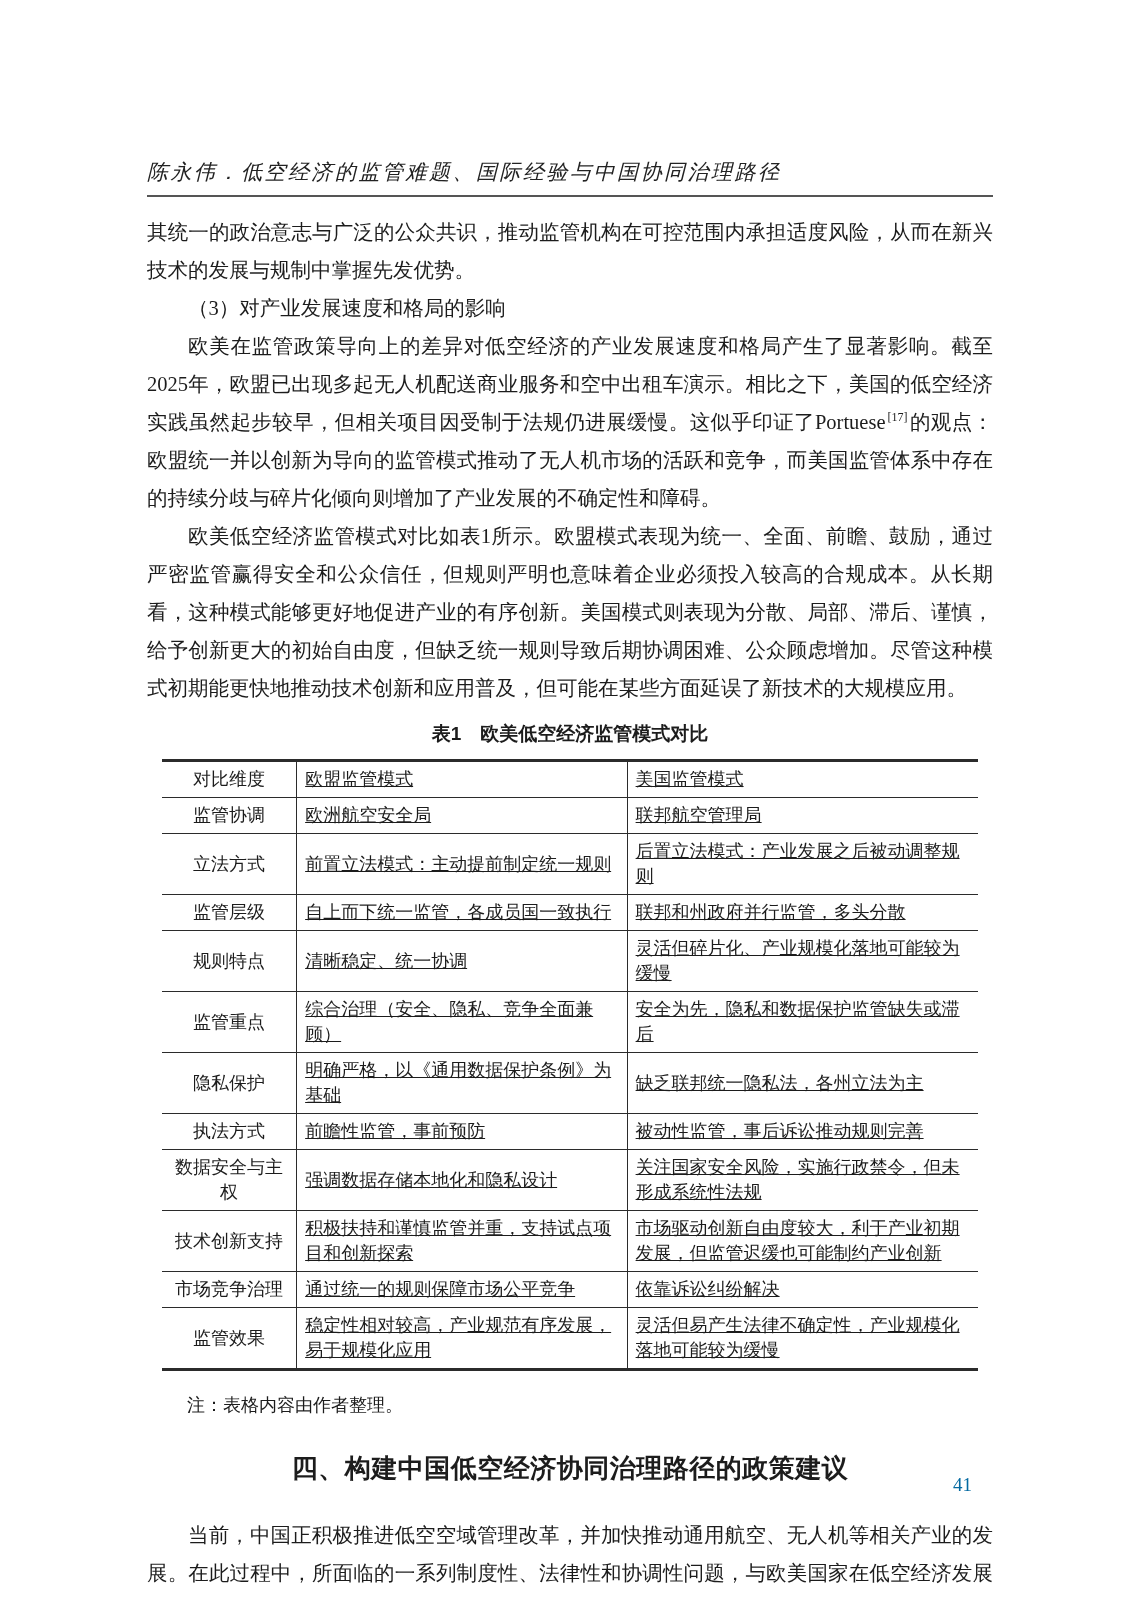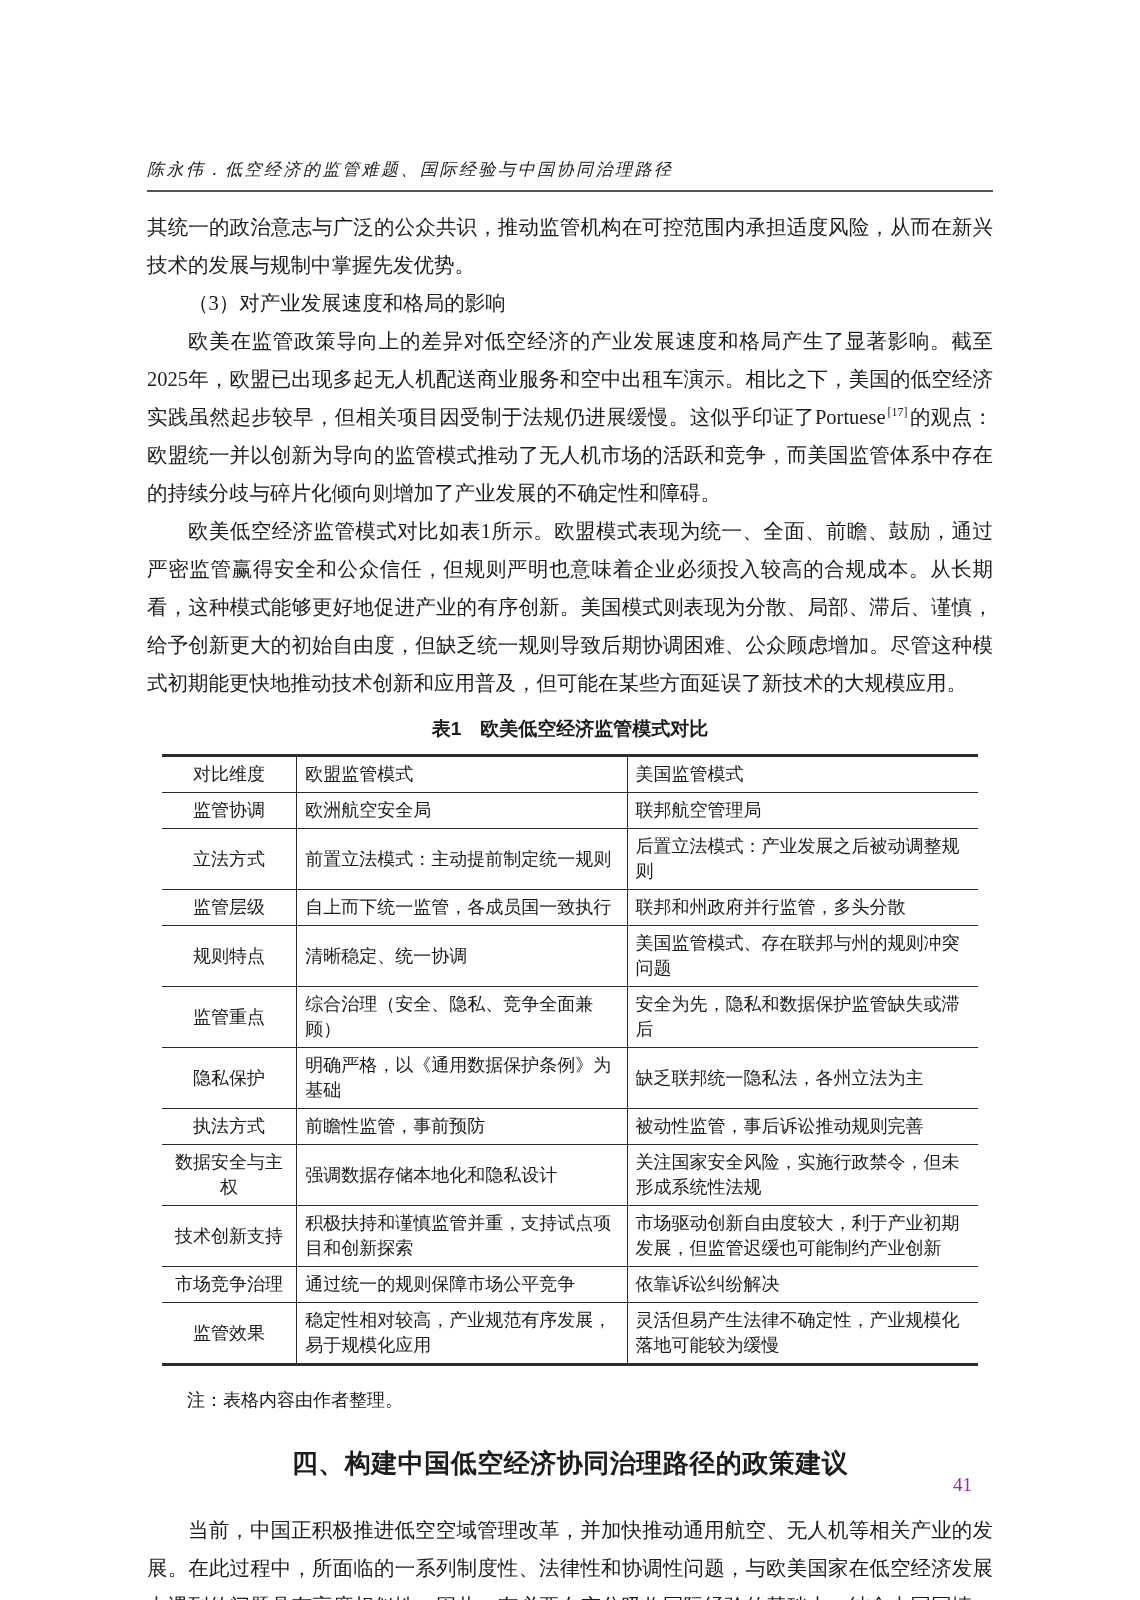--- a/index.html
+++ b/index.html
@@ -10,21 +10,21 @@
     position: relative;
   }
   .page {
     width: 1140px;
     height: 1600px;
     padding: 158px 147px 0 147px;
     position: relative;
   }
   
   .running-head {
-    font-size: 17px;
+    font-size: 21px;
     font-style: italic;
     letter-spacing: 2.5px;
     color: #222;
   }
   .head-rule {
     border: none;
     border-top: 2px solid #555;
     margin-top: 9px;
   }
   
@@ -60,21 +60,21 @@
     font-size: 18px;
     line-height: 25px;
   }
   table.cmp-table th, table.cmp-table td {
     font-weight: normal;
     padding: 5px 8px;
     vertical-align: middle;
     border-bottom: 1px solid #2b2b2b;
   }
   table.cmp-table tbody tr:last-child td { border-bottom: none; }
-  table.cmp-table th + th, table.cmp-table td + td { border-left: 1px solid #2b2b2b; }
+  table.cmp-table th + th, table.cmp-table td + td { border-left: 1px solid #2b2b2b; text-decoration: underline; }
   table.cmp-table .c1 { width: 16.5%; text-align: center; }
   table.cmp-table .c2 { width: 40.5%; text-align: left; }
   table.cmp-table .c3 { width: 43%; text-align: left; }
   table.cmp-table thead th { text-align: center; }
   .table-note {
     font-size: 18px;
     margin: 22px 0 0 40px;
   }
   
   .section-heading {
@@ -84,21 +84,21 @@
     text-align: center;
     margin: 34px 0 30px 0;
     letter-spacing: 0.5px;
   }
   
   .page-number {
     position: absolute;
     top: 1474px;
     right: 168px;
     font-size: 19px;
-    color: #a21caf;
+    color: #0369a1;
   }
 </style>
 </head>
 <body>
 
 <div class="page">
 
   <header>
     <div class="running-head">陈永伟．低空经济的监管难题、国际经验与中国协同治理路径</div>
     <hr class="head-rule">
@@ -137,21 +137,21 @@
             <td class="c3">后置立法模式：产业发展之后被动调整规则</td>
           </tr>
           <tr>
             <td class="c1">监管层级</td>
             <td class="c2">自上而下统一监管，各成员国一致执行</td>
             <td class="c3">联邦和州政府并行监管，多头分散</td>
           </tr>
           <tr>
             <td class="c1">规则特点</td>
             <td class="c2">清晰稳定、统一协调</td>
-            <td class="c3">美国监管模式、存在联邦与州的规则冲突问题</td>
+            <td class="c3">灵活但碎片化、产业规模化落地可能较为缓慢</td>
           </tr>
           <tr>
             <td class="c1">监管重点</td>
             <td class="c2">综合治理（安全、隐私、竞争全面兼顾）</td>
             <td class="c3">安全为先，隐私和数据保护监管缺失或滞后</td>
           </tr>
           <tr>
             <td class="c1">隐私保护</td>
             <td class="c2">明确严格，以《通用数据保护条例》为基础</td>
             <td class="c3">缺乏联邦统一隐私法，各州立法为主</td>

